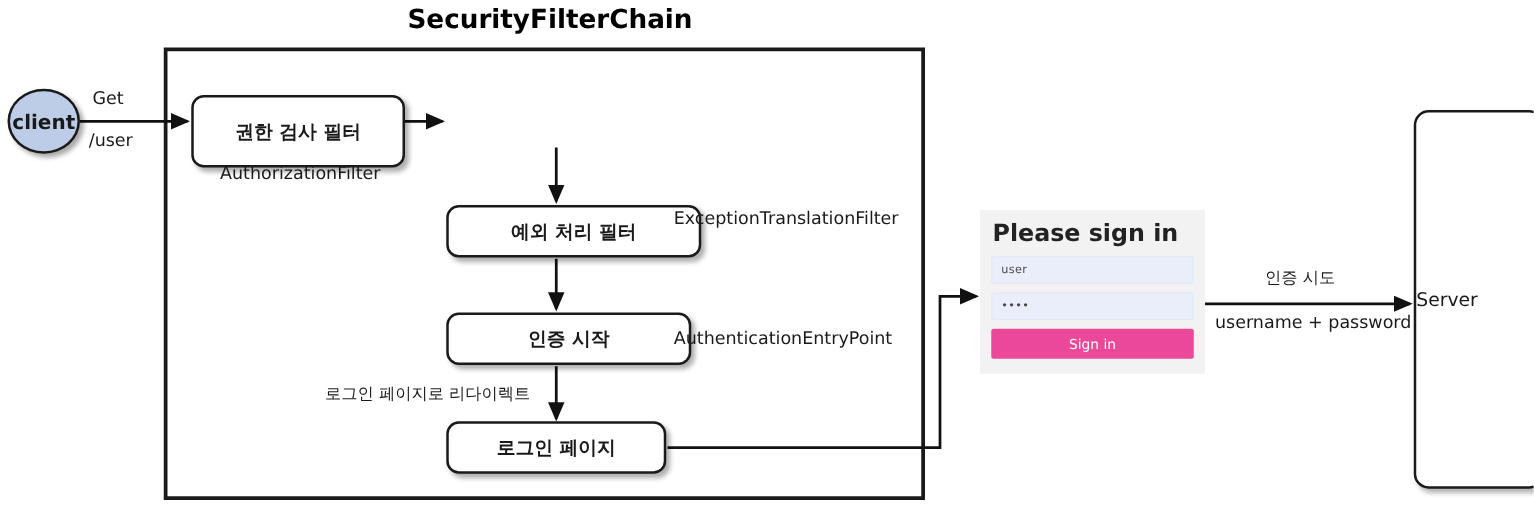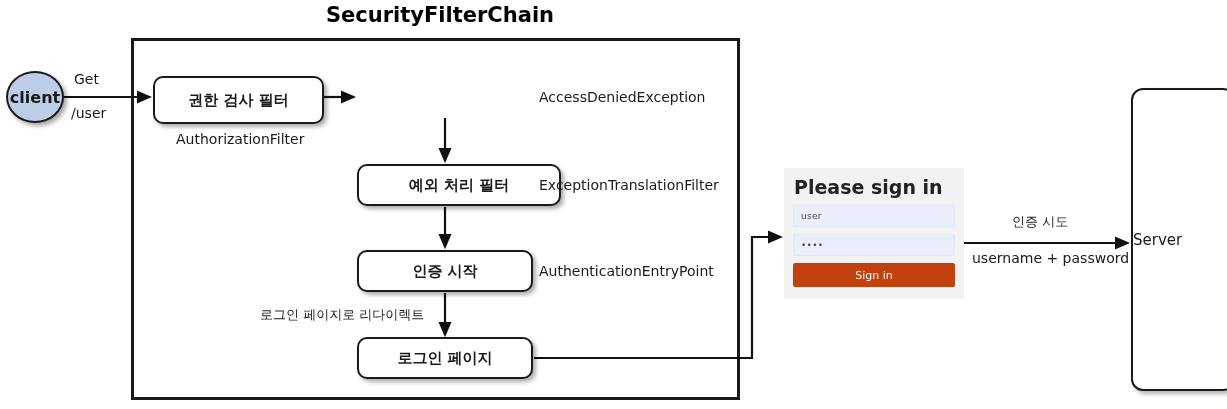--- a/index.html
+++ b/index.html
@@ -130,21 +130,21 @@
     padding: 0 7px;
     display: flex;
     align-items: center;
     margin-bottom: 7px;
     letter-spacing: 0.3px;
   }
   #signin-button {
     width: 100%;
     height: 24px;
     box-sizing: border-box;
-    background: #c2410c;
+    background: #ec4899;
     border: none;
     border-radius: 2px;
     color: #ffffff;
     font-size: 11px;
     font-family: "DejaVu Sans", sans-serif;
     display: flex;
     align-items: center;
     justify-content: center;
     cursor: pointer;
   }
@@ -190,33 +190,32 @@
     </g>
   </svg>
 
   <div class="abs" id="client-node">
     <span>client</span>
   </div>
 
   <div class="abs annot" style="left:74px; top:71px;">Get</div>
   <div class="abs annot" style="left:71px; top:105px;">/user</div>
 
-  <div class="abs proc-box" style="left:153px; top:76px; width:171px; height:48px;">
+  <div class="abs proc-box" style="left:153px; top:76px; width:171px; height:58px;">
     <span>권한 검사 필터</span>
   </div>
   <div class="abs annot" style="left:176px; top:131px;">AuthorizationFilter</div>
 
-  <div class="abs annot" style="left:539px; top:89px;">AccessDeniedException</div>
 
   <div class="abs proc-box" style="left:357px; top:164px; width:204px; height:42px;">
     <span>예외 처리 필터</span>
   </div>
-  <div class="abs annot" style="left:539px; top:177px;">ExceptionTranslationFilter</div>
-
-  <div class="abs proc-box" style="left:357px; top:250px; width:176px; height:42px;">
+  <div class="abs annot" style="left:539px; top:167px;">ExceptionTranslationFilter</div>
+
+  <div class="abs proc-box" style="left:357px; top:250px; width:196px; height:42px;">
     <span>인증 시작</span>
   </div>
   <div class="abs annot" style="left:539px; top:263px;">AuthenticationEntryPoint</div>
 
   <div class="abs annot annot-ko" style="left:260px; top:306px;">로그인 페이지로 리다이렉트</div>
 
   <div class="abs proc-box" style="left:357px; top:337px; width:176px; height:42px;">
     <span>로그인 페이지</span>
   </div>
 

